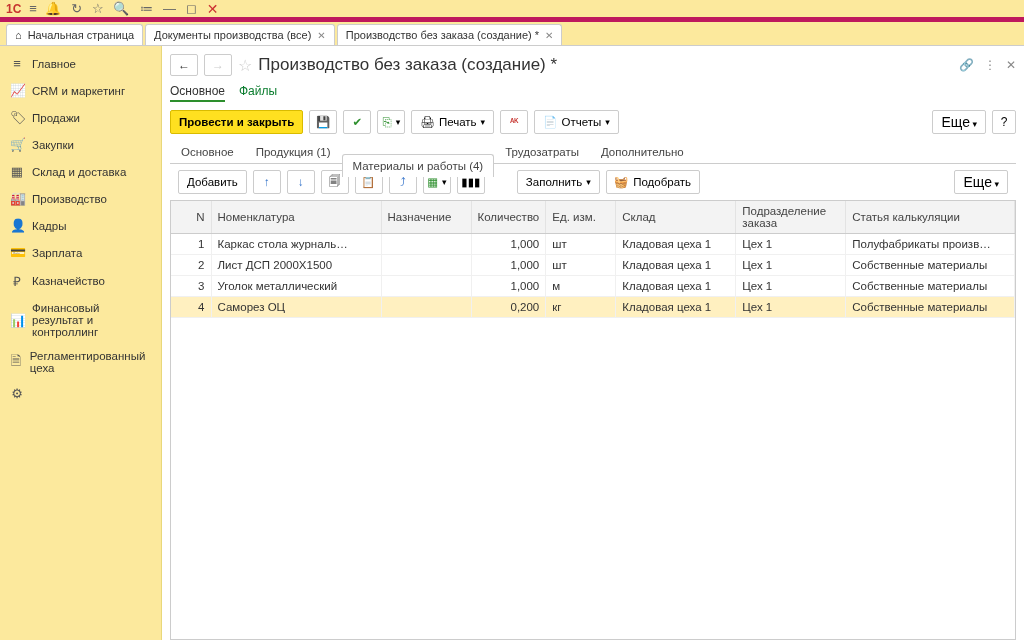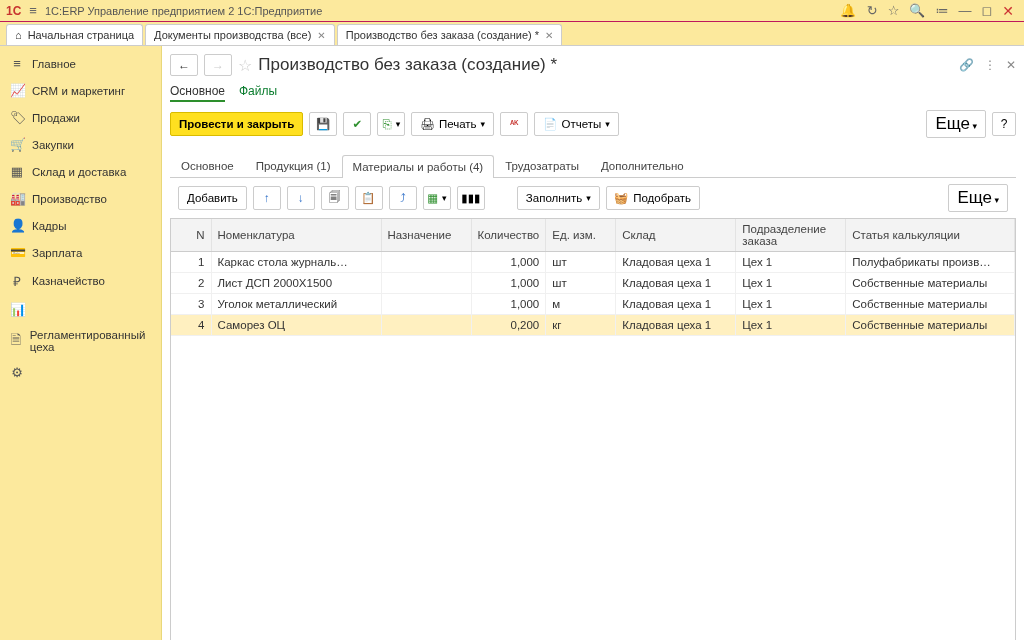--- a/index.html
+++ b/index.html
@@ -1,17 +1,17 @@
 <!DOCTYPE html>
 <html><head>
   <meta charset="utf-8">
   <style>
     * { box-sizing: border-box; margin: 0; padding: 0; }
     html, body { font-family: Arial, sans-serif; font-size: 12px; color: #333; width: 1024px; height: 640px; overflow: hidden; background: #fff; }
-    .titlebar { height: 22px; background: #fce99d; display: flex; align-items: center; padding: 0 6px; gap: 8px; border-bottom: 1px solid #be185d; }
+    .titlebar { height: 22px; background: #fce99d; display: flex; align-items: center; padding: 0 6px; gap: 8px; border-bottom: 5px solid #be185d; }
     .logo { font-weight: bold; color: #c7342f; font-size: 12px; }
     .burger { font-size: 13px; color: #666; cursor: pointer; }
     .app-title { color: #555; flex: 1; font-size: 11px; }
     .title-right { display: flex; gap: 10px; margin-right: 4px; }
     .title-icon { font-size: 13px; color: #666; cursor: pointer; }
     .title-icon.close { color: #c33; font-size: 14px; }
     .tabbar { height: 24px; background: #fce99d; display: flex; align-items: flex-end; padding-left: 6px; gap: 0; border-bottom: 1px solid #ccc; }
     .tab { padding: 4px 8px; background: #fff; border: 1px solid #ccc; border-bottom: none; border-radius: 3px 3px 0 0; display: flex; align-items: center; gap: 6px; font-size: 11px; margin-right: 2px; cursor: pointer; }
     .tab .home { font-size: 11px; }
     .tab .tab-close { color: #888; font-size: 10px; cursor: pointer; }
@@ -22,31 +22,31 @@
     .content { flex: 1; padding: 8px 8px 8px 8px; position: relative; }
     .page-head { display: flex; align-items: center; gap: 6px; margin-bottom: 8px; }
     .navbtn { width: 28px; height: 22px; border: 1px solid #ccc; background: #fff; display: inline-flex; align-items: center; justify-content: center; cursor: pointer; border-radius: 2px; }
     .star { font-size: 16px; color: #ccc; cursor: pointer; }
     .page-title { font-size: 17px; font-weight: normal; color: #333; }
     .head-right { margin-left: auto; display: flex; gap: 10px; color: #888; }
     .subtabs { display: flex; gap: 14px; margin-bottom: 8px; font-size: 12px; }
     .subtab { color: #888; cursor: pointer; }
     .subtab.active { color: #333; border-bottom: 2px solid #2d8f2d; padding-bottom: 2px; }
     .subtab.link { color: #0a7c2e; }
-    .toolbar1 { display: flex; gap: 6px; align-items: center; margin-bottom: 16px; }
+    .toolbar1 { display: flex; gap: 6px; align-items: center; margin-bottom: 6px; }
     .btn { border: 1px solid #ccc; background: #fff; padding: 3px 8px; font-size: 11.5px; border-radius: 2px; cursor: pointer; display: inline-flex; align-items: center; gap: 4px; height: 24px; }
     .btn.primary { background: #ffe020; border-color: #d9bb00; font-weight: bold; }
     .btn.icon-only { width: 28px; justify-content: center; padding: 3px 4px; }
     .dd::after { content: ' ▾'; font-size: 9px; }
     .spacer { flex: 1; }
-    .more-btn { border: 1px solid #ccc; background: #fff; padding: 3px 8px; font-size: 17px; border-radius: 2px; cursor: pointer; }
+    .more-btn { border: 1px solid #ccc; background: #fff; padding: 3px 8px; font-size: 14px; border-radius: 2px; cursor: pointer; }
     .help-btn { border: 1px solid #ccc; background: #fff; width: 24px; height: 24px; font-size: 12px; border-radius: 2px; cursor: pointer; }
     .doctabbar { display: flex; border-bottom: 1px solid #ccc; }
     .doctab { padding: 5px 10px; font-size: 11.5px; color: #444; cursor: pointer; border: 1px solid transparent; border-bottom: none; border-radius: 3px 3px 0 0; }
-    .doctab.active { background: #fff; border-color: #ccc; position: relative; top: 1px; }
+    .doctab.active { background: #fff; border-color: #ccc; position: relative; top: 14px; }
     .toolbar2 { display: flex; gap: 6px; align-items: center; padding: 6px 8px; }
     .table-wrap { border: 1px solid #ccc; height: 440px; overflow: hidden; position: relative; }
     table { width: 100%; border-collapse: collapse; font-size: 11.5px; }
     th { background: #f3f3f3; text-align: left; padding: 4px 6px; border-right: 1px solid #e3e3e3; border-bottom: 1px solid #ccc; font-weight: normal; color: #444; }
     td { padding: 4px 6px; border-right: 1px solid #f0f0f0; border-bottom: 1px solid #f0f0f0; }
     td.num, th.num { text-align: right; }
     tr.selected td { background: #fff0c0; }
     .col-n { width: 40px; }
     .col-nom { width: 170px; }
     .col-naz { width: 90px; }
@@ -58,21 +58,20 @@
     .ic-blue { color: #2a6cc7; }
     .ic-orange { color: #d98c1a; }
     .ic-red { color: #c7342f; }
   </style>
 </head>
 <body>
 
 <div class="titlebar">
   <span class="logo">1C</span>
   <span class="burger">≡</span>
-  <span class="app-title">1С:ERP Управление предприятием 2 1С:Предприятие</span>
   <div class="title-right">
     <span class="title-icon">🔔</span>
     <span class="title-icon">↻</span>
     <span class="title-icon">☆</span>
     <span class="title-icon">🔍</span>
     <span class="title-icon">≔</span>
     <span class="title-icon">—</span>
     <span class="title-icon">◻</span>
     <span class="title-icon close">✕</span>
   </div>
@@ -126,20 +125,21 @@
     <div class="side-item">
         <span class="icon">💳</span>
         <span>Зарплата</span>
       </div>
     <div class="side-item">
         <span class="icon">₽</span>
         <span>Казначейство</span>
       </div>
     <div class="side-item">
         <span class="icon">📊</span>
+        <span>Финансовый результат и контроллинг</span>
       </div>
     <div class="side-item">
         <span class="icon">🗎</span>
         <span>Регламентированный цеха</span>
       </div>
     <div class="side-item">
         <span class="icon">⚙</span>
       </div>
   </div>
 

